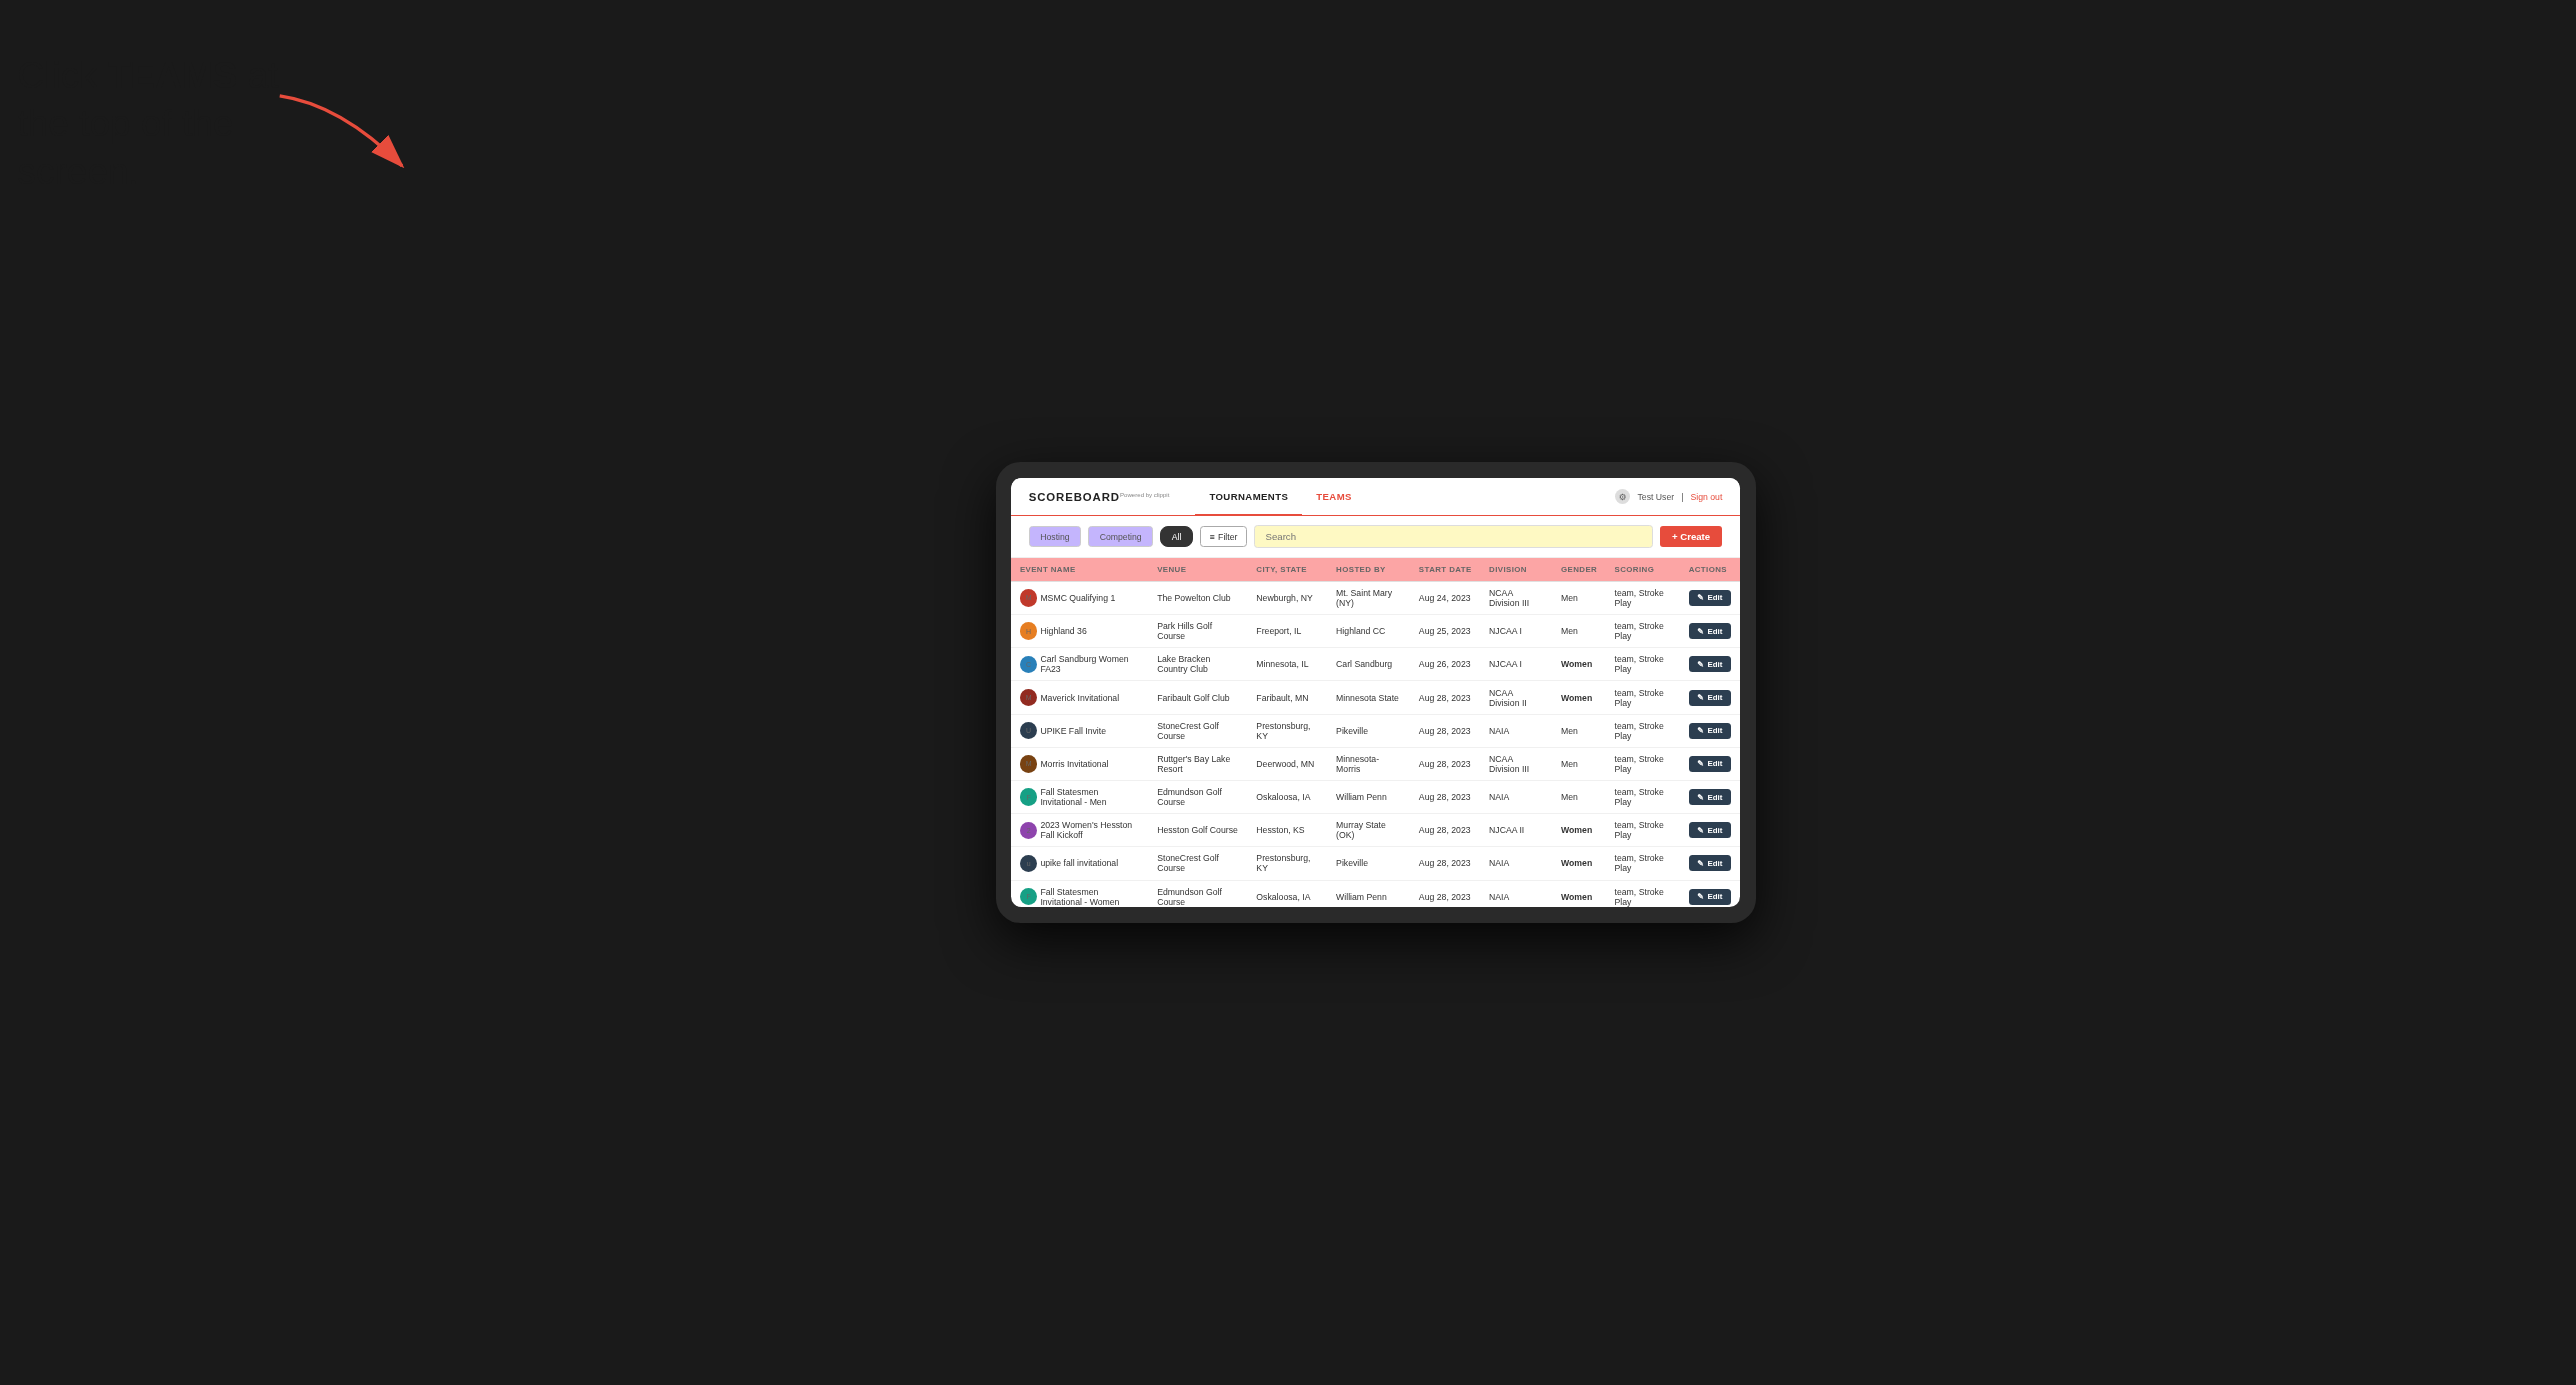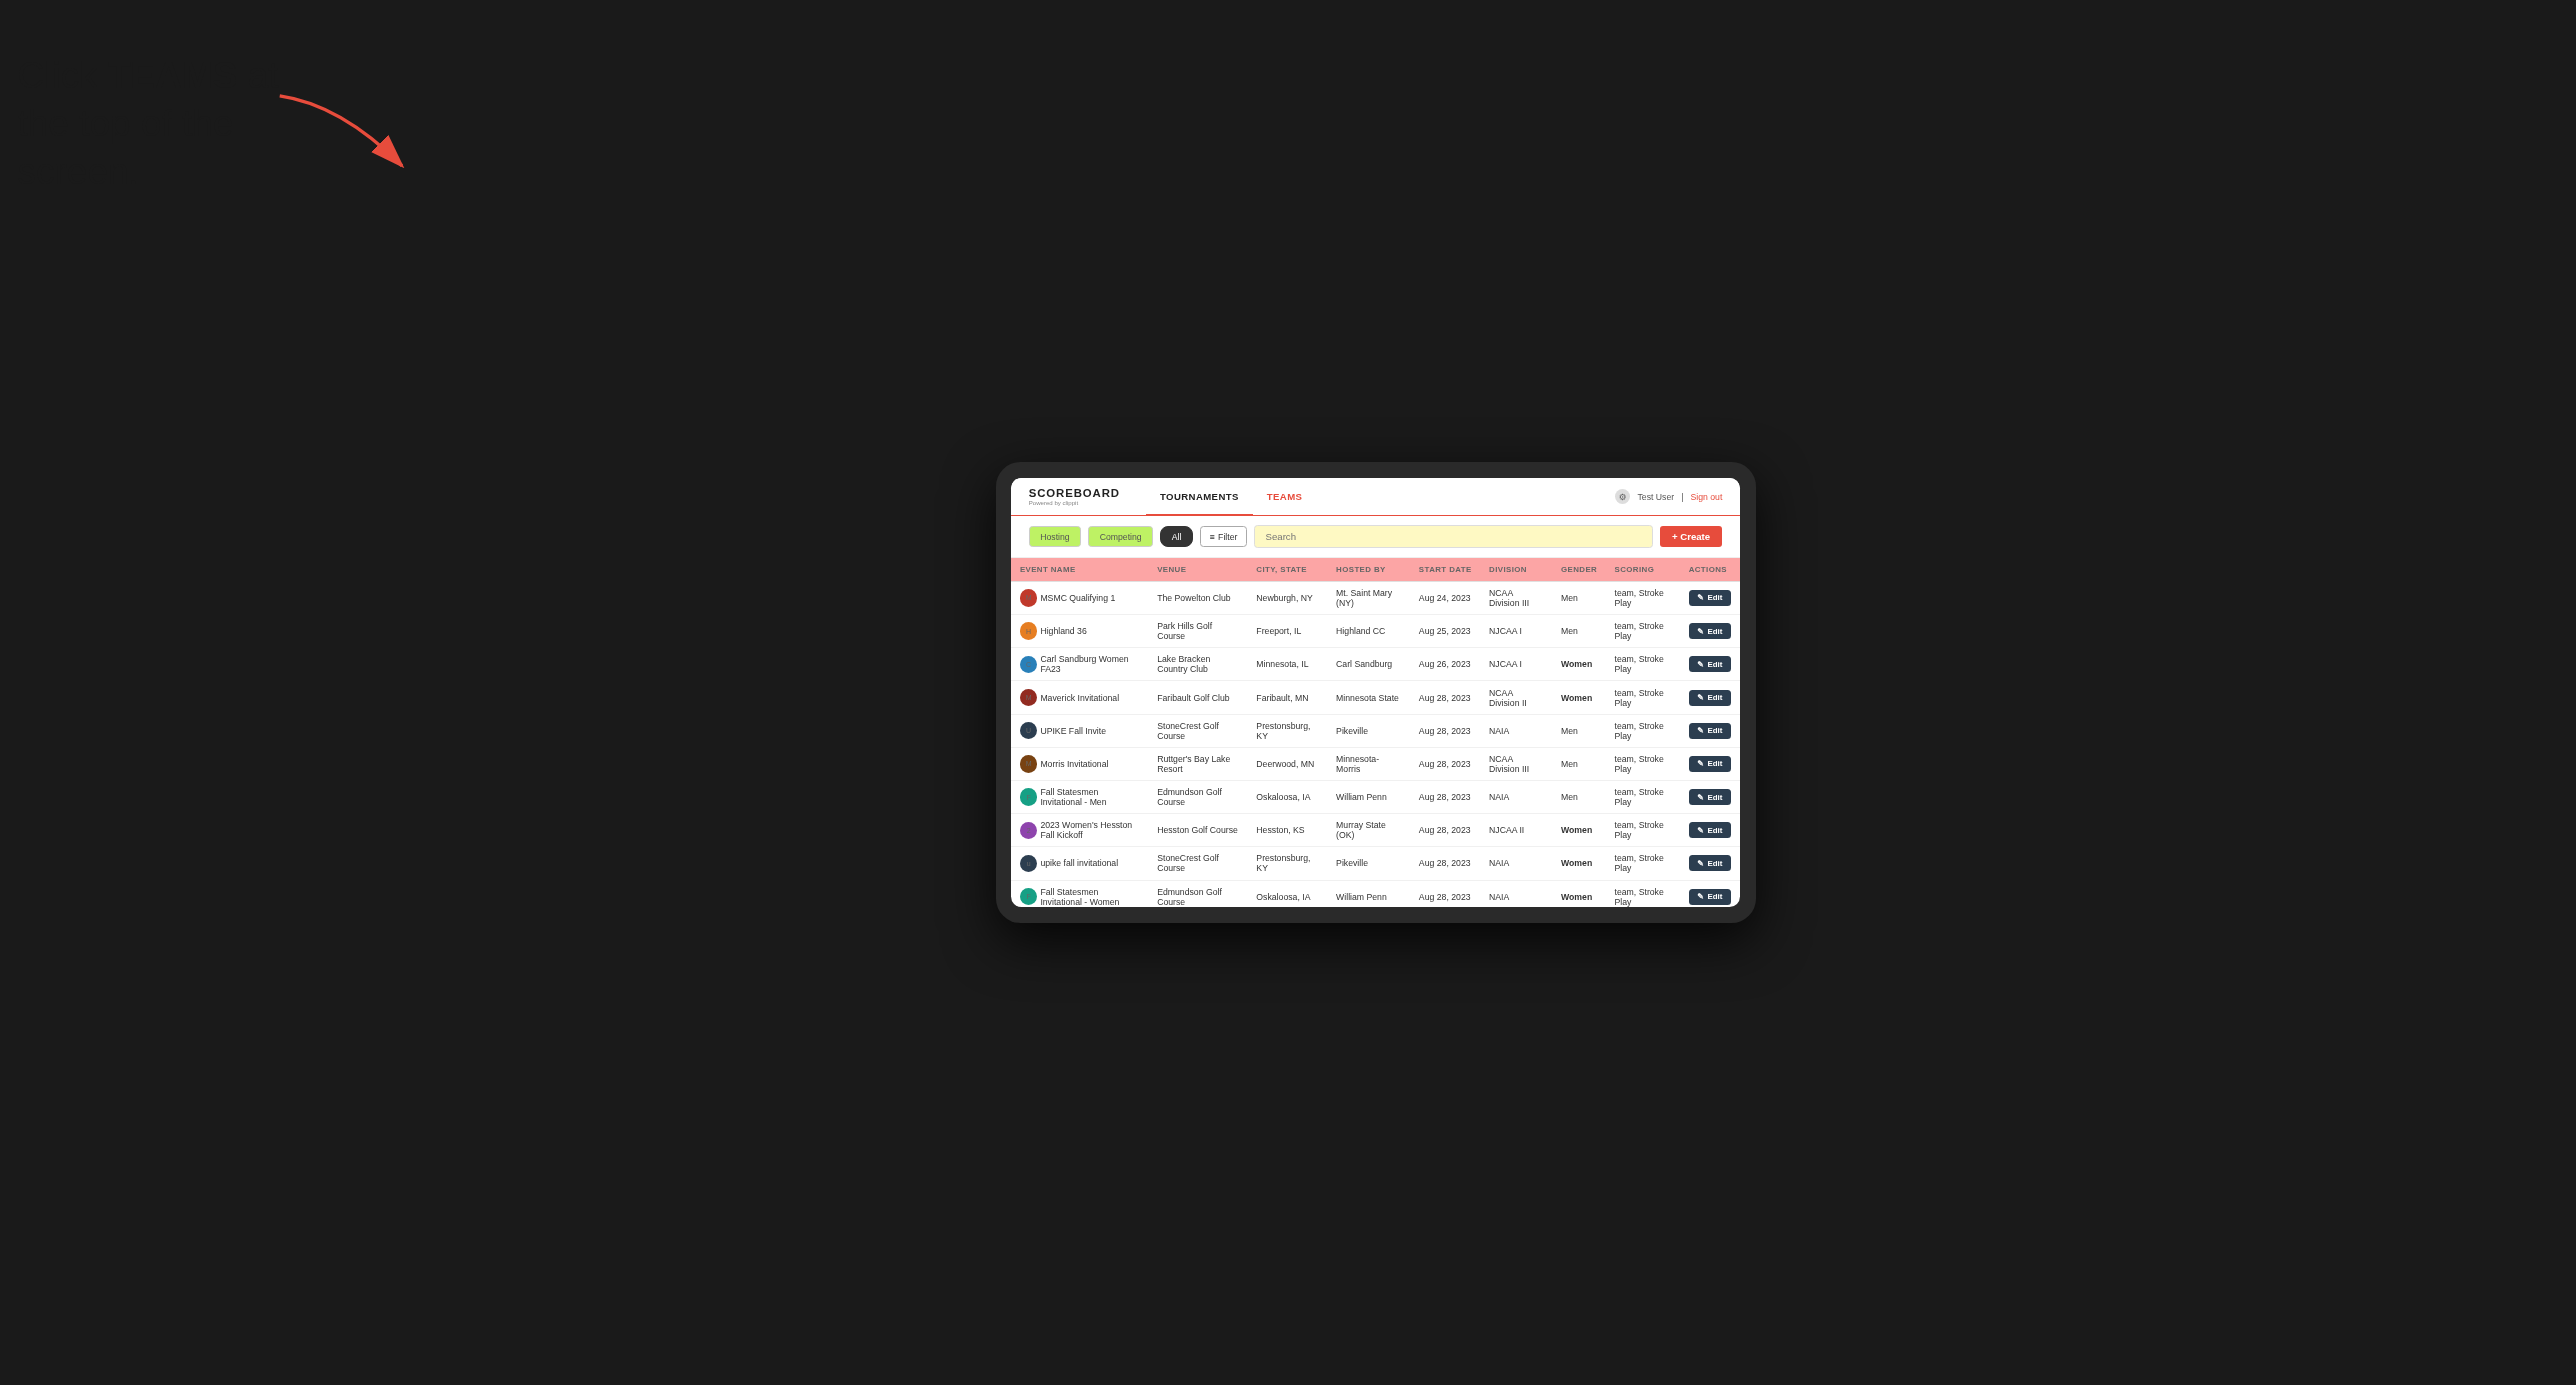--- a/index.html
+++ b/index.html
@@ -60,21 +60,21 @@
     .app-header {
       background: #fff;
       border-bottom: 1.7px solid #e74c3c;
       display: flex;
       align-items: center;
       padding: 0 17.5px;
       height: 38px;
     }
     .logo-area {
       display: flex;
-      flex-direction: column;
+      flex-direction: row;
       margin-right: 26px;
     }
     .logo-title {
       font-size: 11.4px;
       font-weight: 800;
       letter-spacing: 0.9px;
       color: #222;
     }
     .logo-subtitle {
       font-size: 6.1px;
@@ -134,21 +134,21 @@
       gap: 7px;
       border-bottom: 0.9px solid #eee;
       background: #fff;
     }
     .filter-btn {
       padding: 4.4px 10.5px;
       border: 0.9px solid #ccc;
       border-radius: 3.5px;
       font-size: 8.7px;
       color: #555;
-      background: #bef264;
+      background: #c4b5fd;
       cursor: pointer;
     }
     .filter-btn.active {
       background: #333;
       color: #fff;
       border-color: #333;
       border-radius: 8px;
     }
     .filter-btn-outline {
       padding: 4.4px 8.7px;

